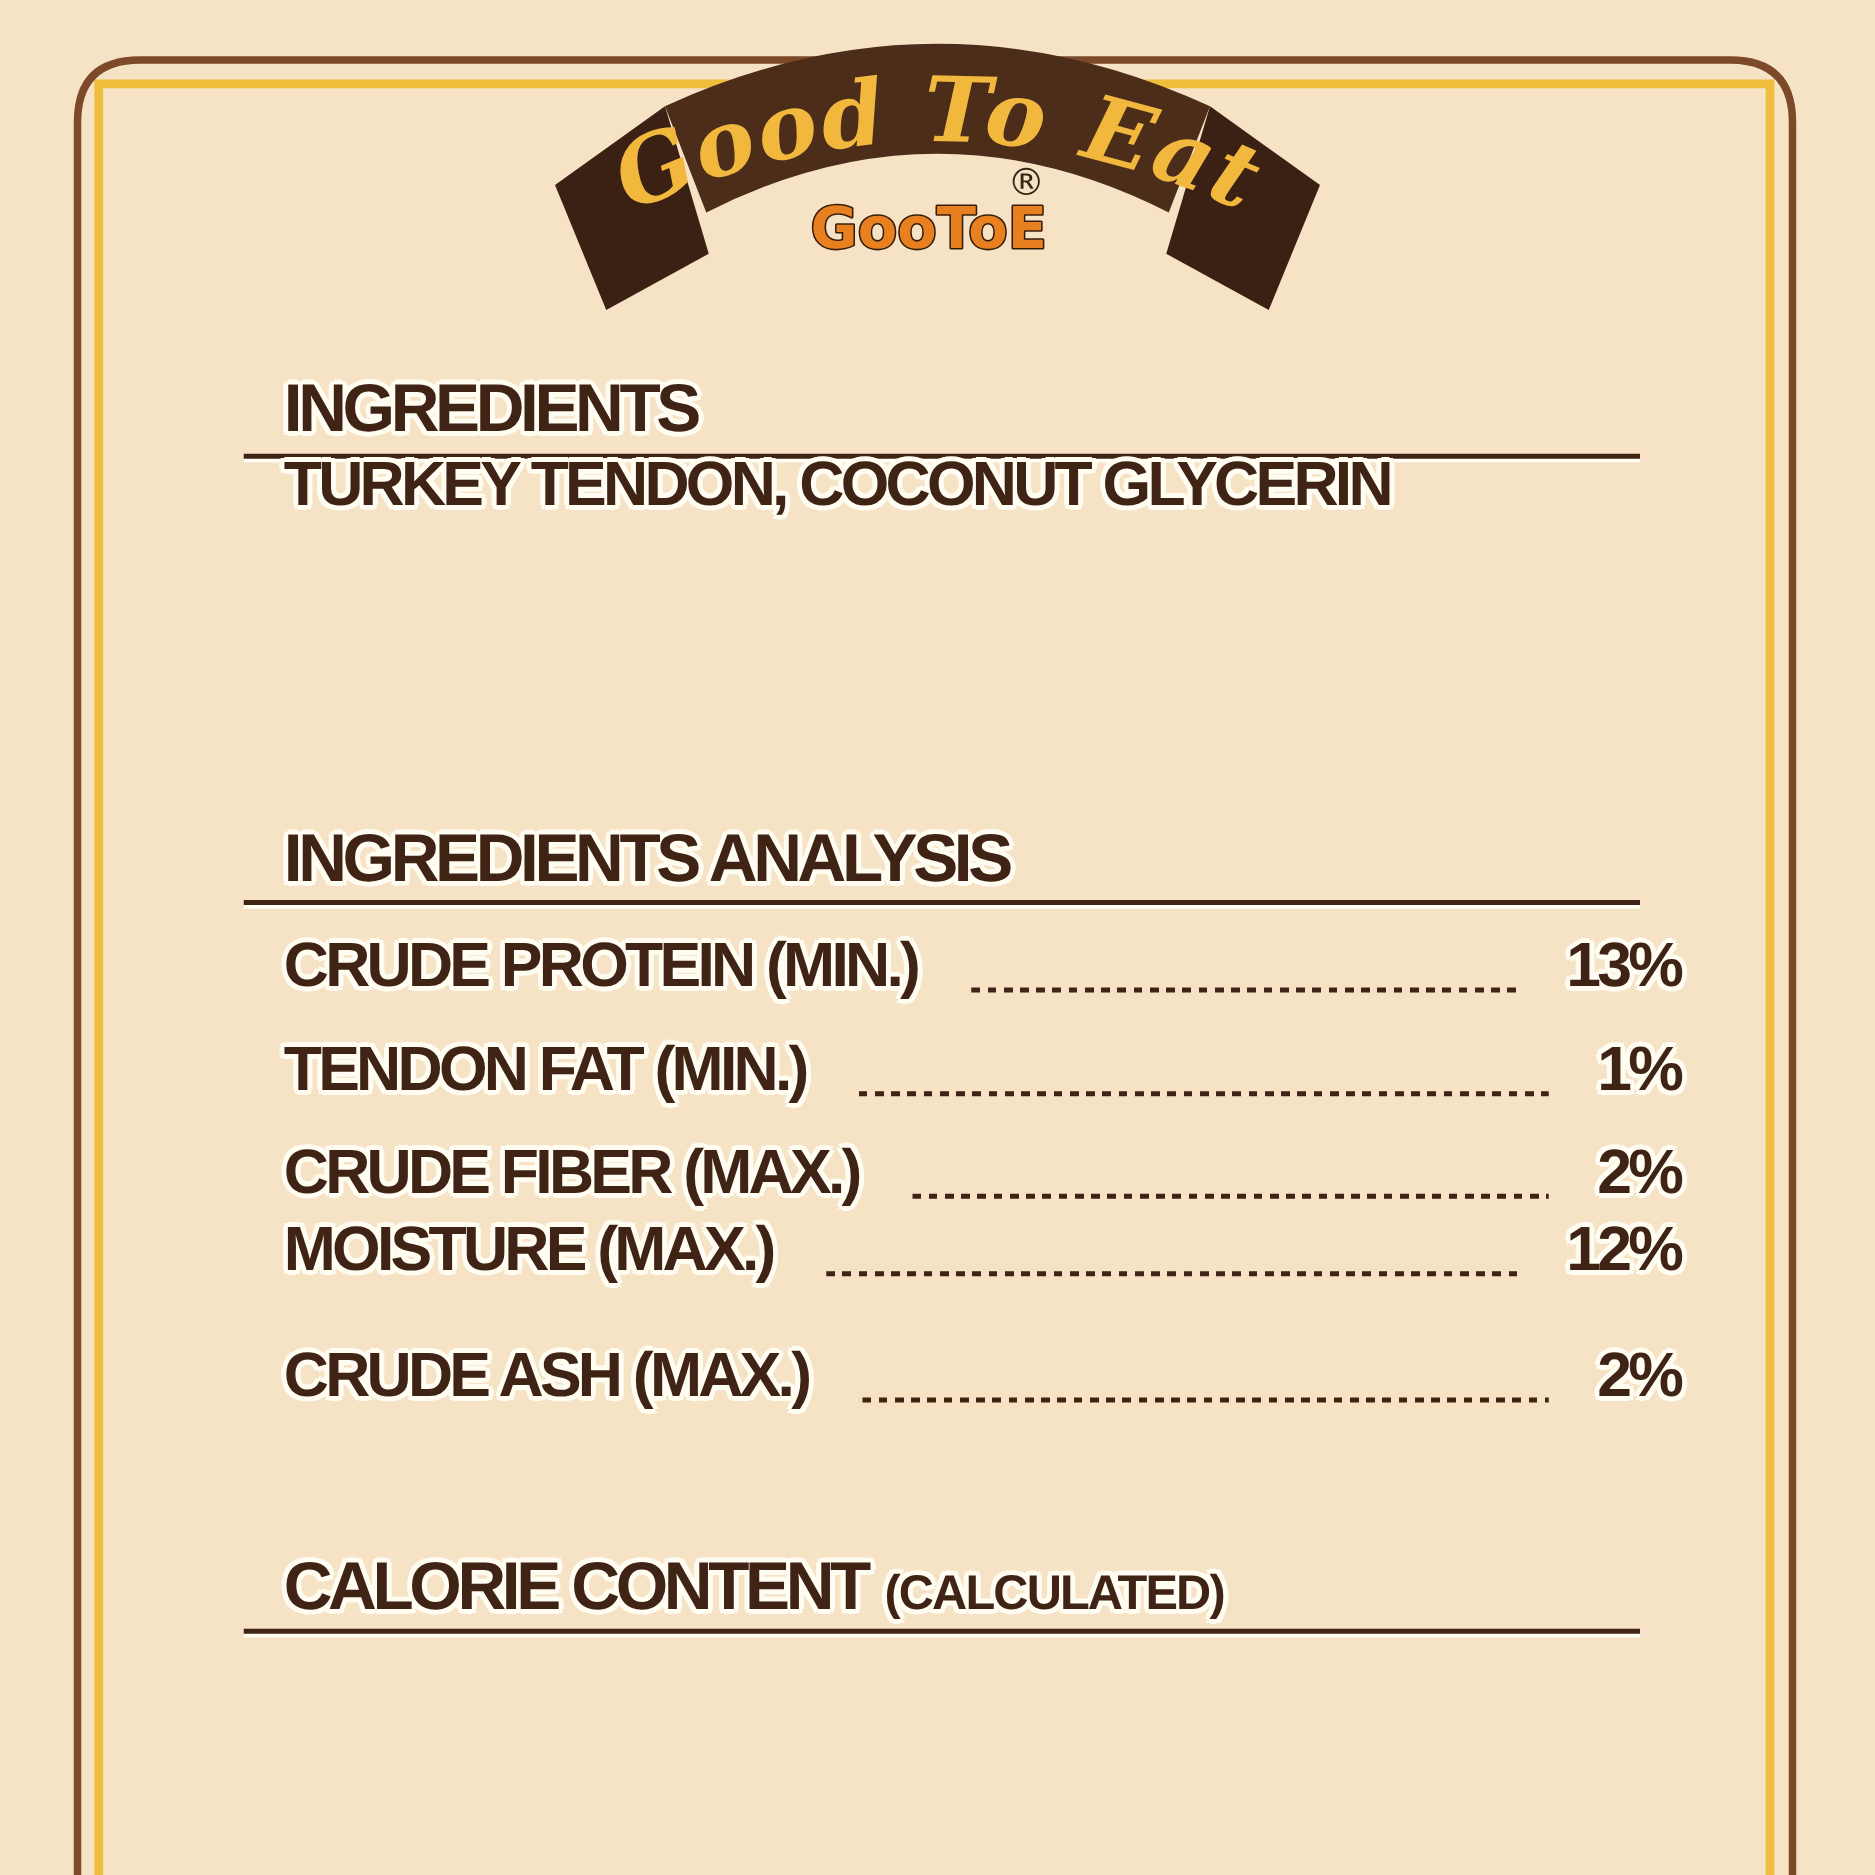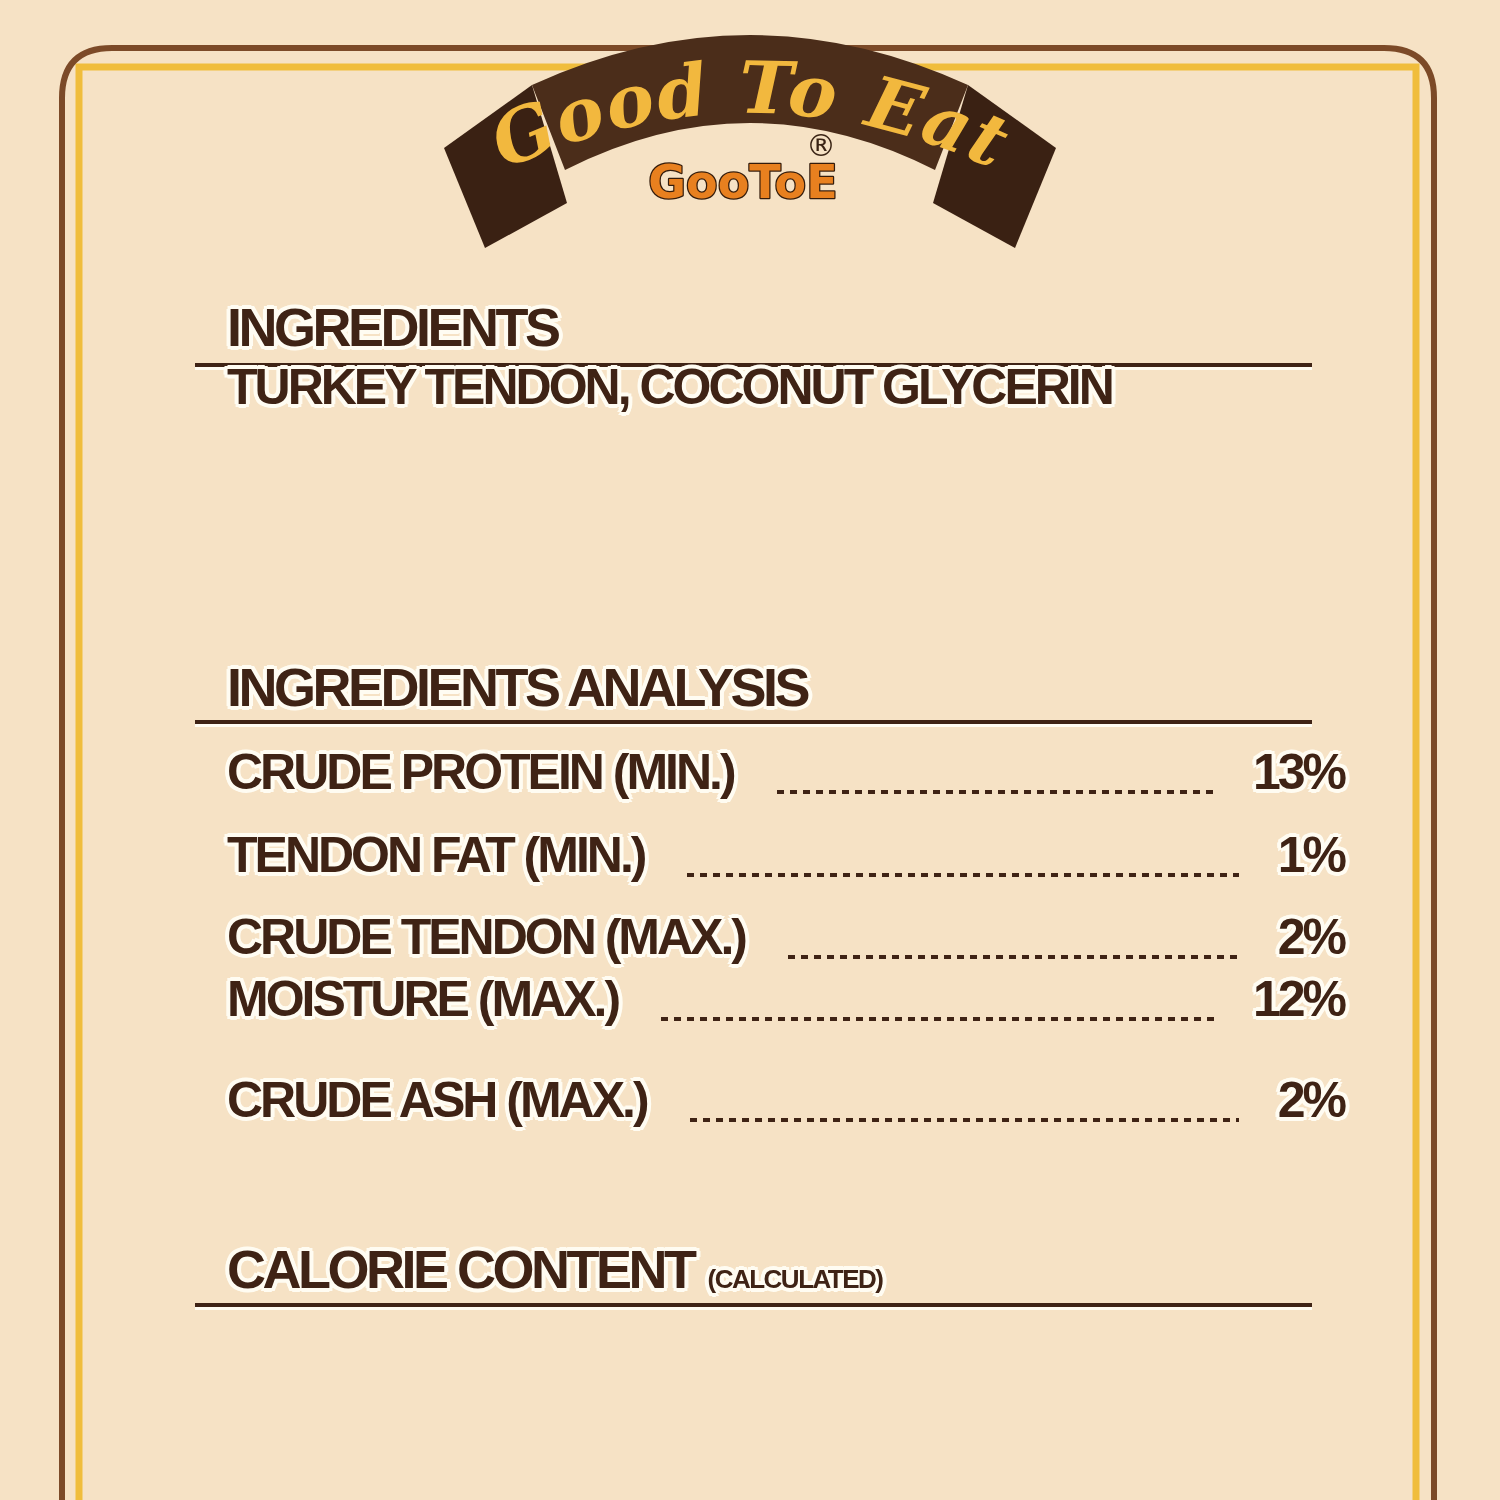--- a/index.html
+++ b/index.html
@@ -22,21 +22,21 @@
     text-shadow:
       -3px -3px 0 #fffcf2, 3px -3px 0 #fffcf2,
       -3px  3px 0 #fffcf2, 3px  3px 0 #fffcf2,
       -4px  0   0 #fffcf2, 4px  0   0 #fffcf2,
        0   -4px 0 #fffcf2, 0    4px 0 #fffcf2;
     white-space:nowrap;
     margin-left:32px;
   }
   .h  { font-size:54px; letter-spacing:-3.5px; }
   .b  { font-size:50px; letter-spacing:-3px; }
-  .sub{ font-size:26px; letter-spacing:-1.5px; margin-left:14px; }
+  .sub{ font-size:39px; letter-spacing:-1.5px; margin-left:14px; }
 
   .rule {
     position:absolute; left:195px; width:1117px; height:4px;
     background:#3f2315;
     box-shadow:0 3px 0 #fffcf2;
   }
 
   .row { display:flex; align-items:flex-end; height:58px;gap:31px; }
   .row .lbl { flex:0 0 auto; }
   .row .val { flex:0 0 auto; }
@@ -83,21 +83,21 @@
       <span class="lbl">CRUDE PROTEIN (MIN.)</span>
       <span class="dots"></span>
       <span class="val">13%</span>
     </div>
     <div class="t b row" style="top:825px">
       <span class="lbl">TENDON FAT (MIN.)</span>
       <span class="dots"></span>
       <span class="val">1%</span>
     </div>
     <div class="t b row" style="top:907px">
-      <span class="lbl">CRUDE TENDON (MAX.)</span>
+      <span class="lbl">CRUDE FIBER (MAX.)</span>
       <span class="dots"></span>
       <span class="val">2%</span>
     </div>
     <div class="t b row" style="top:969px">
       <span class="lbl">MOISTURE (MAX.)</span>
       <span class="dots"></span>
       <span class="val">12%</span>
     </div>
     <div class="t b row" style="top:1070px">
       <span class="lbl">CRUDE ASH (MAX.)</span>

